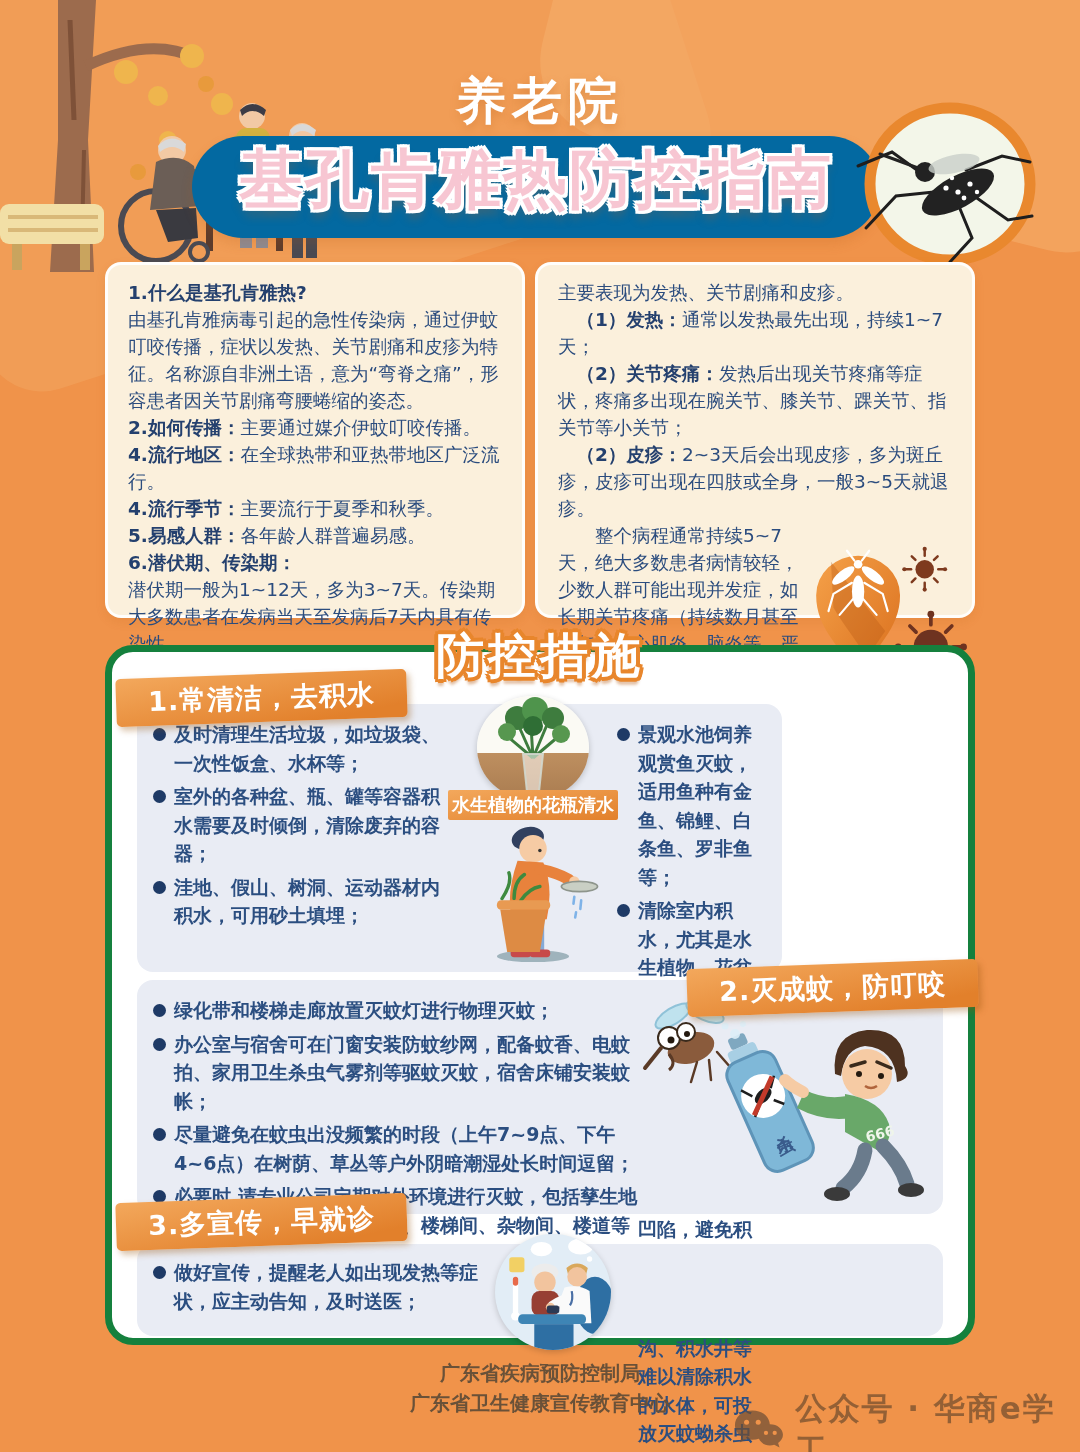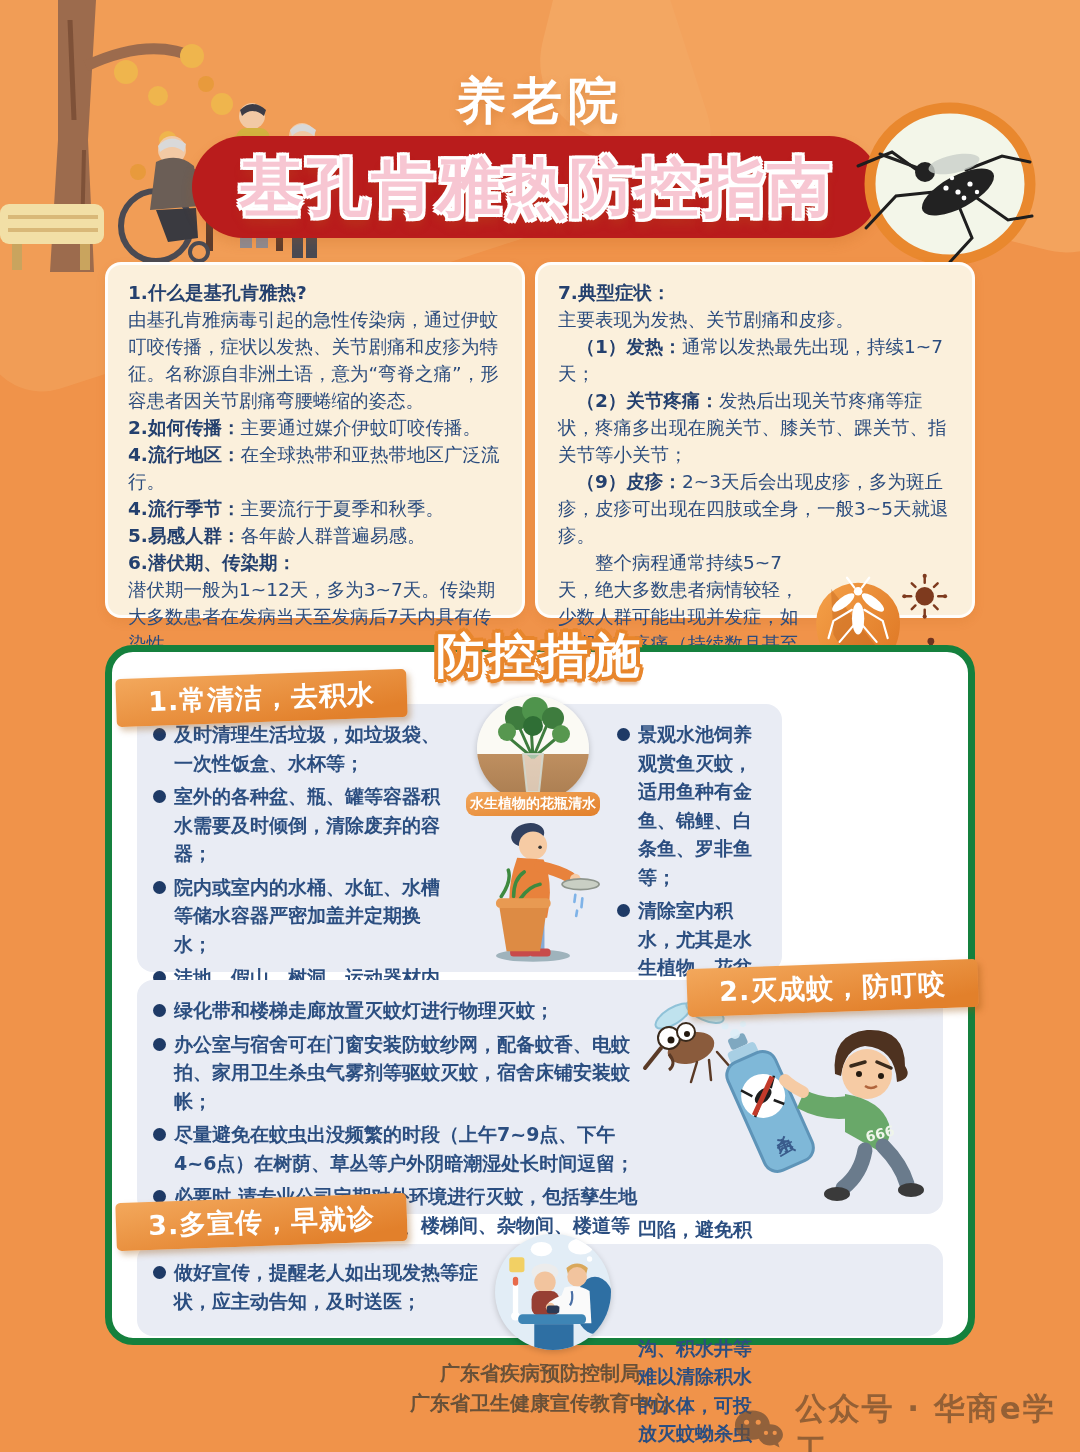--- a/index.html
+++ b/index.html
@@ -10,21 +10,21 @@
   
   .deco{position:absolute;pointer-events:none}
   .deco-wash1{left:-80px;top:-120px;width:760px;height:420px;background:#F3A660;opacity:.55;transform:rotate(-18deg);border-radius:60px}
   .deco-wash2{left:560px;top:-180px;width:620px;height:380px;background:#F5AE6B;opacity:.6;transform:rotate(14deg);border-radius:80px}
   .deco-circle{left:940px;top:226px;width:26px;height:26px;border-radius:50%;background:#E8872C;opacity:.9}
 
   .kicker{position:absolute;top:68px;left:0;right:0;text-align:center;
     font-size:50px;font-weight:900;color:#FFFFFF;letter-spacing:6px;
     text-shadow:0 4px 8px rgba(190,100,30,.35)}
   .title-blob{position:absolute;top:136px;left:192px;width:688px;height:102px;
-    background:#b91c1c;border-radius:52px;display:flex;align-items:center;justify-content:center;
+    background:#0369a1;border-radius:52px;display:flex;justify-content:center;
     box-shadow:0 6px 12px rgba(180,90,20,.18)}
   .title-text{font-size:64px;font-weight:900;color:#F7C6D2;letter-spacing:2px;white-space:nowrap;
     text-shadow:-3px -3px 0 #fff,3px -3px 0 #fff,-3px 3px 0 #fff,3px 3px 0 #fff,
       -3px 0 0 #fff,3px 0 0 #fff,0 -3px 0 #fff,0 3px 0 #fff,0 8px 10px rgba(186,94,26,.35)}
 
   .elderly-svg{position:absolute;left:0;top:0}
   .bench-svg{position:absolute;left:0;top:196px}
   .mosq-oval{position:absolute;left:862px;top:100px;overflow:visible}
 
   
@@ -64,21 +64,21 @@
   .blist li{display:flex;gap:8px;margin-bottom:5px;color:#2B4E80;font-size:19px;line-height:1.5;font-weight:600}
   .dot{flex:0 0 auto;width:13px;height:13px;border-radius:50%;background:#1E3A66;margin-top:8px}
 
   .col-l{width:296px}
   .col-r{flex:1}
   .mid{width:150px;position:relative;display:flex;flex-direction:column;align-items:center}
   .photo-circle{width:112px;height:112px;border-radius:50%;overflow:hidden;margin-top:-24px;
     background:linear-gradient(180deg,#FBFAF4 0%,#FBFAF4 55%,#BE8F60 55%,#A97C50 100%);
     box-shadow:0 2px 6px rgba(0,0,0,.2);position:relative;z-index:2}
   .photo-caption{margin-top:-10px;z-index:3;background:linear-gradient(170deg,#F3A85C,#E2802B);
-    color:#fff;font-size:14px;font-weight:700;padding:3px 4px;border-radius:9px;white-space:nowrap}
+    color:#fff;font-size:18px;font-weight:700;padding:3px 4px;border-radius:2px;white-space:nowrap}
   .pour-man{margin-top:-4px}
 
   .g2 .g2list{width:486px}
   .g2art{position:absolute;right:-6px;top:2px;width:310px;height:232px;overflow:visible}
 
   .col3l{width:330px}
   .col3r{flex:1}
   .doc-circle{flex:0 0 auto;width:116px;height:116px;border-radius:50%;overflow:hidden;background:#E2EDF6;
     margin-top:-24px;box-shadow:0 2px 6px rgba(0,0,0,.18)}
 
@@ -186,25 +186,24 @@
     <p>由基孔肯雅病毒引起的急性传染病，通过伊蚊叮咬传播，症状以发热、关节剧痛和皮疹为特征。名称源自非洲土语，意为“弯脊之痛”，形容患者因关节剧痛弯腰蜷缩的姿态。</p>
     <p><span class="bh">2.如何传播：</span><span>主要通过媒介伊蚊叮咬传播。</span></p>
     <p><span class="bh">4.流行地区：</span><span>在全球热带和亚热带地区广泛流行。</span></p>
     <p><span class="bh">4.流行季节：</span><span>主要流行于夏季和秋季。</span></p>
     <p><span class="bh">5.易感人群：</span><span>各年龄人群普遍易感。</span></p>
     <p><span class="bh">6.潜伏期、传染期：</span></p>
     <p>潜伏期一般为1~12天，多为3~7天。传染期大多数患者在发病当天至发病后7天内具有传染性。</p>
   </section>
 
   <section class="info-box info-right">
-    <p><span class="bh">7.典型症状：</span></p>
     <p>主要表现为发热、关节剧痛和皮疹。</p>
     <p class="ind"><span class="bh">（1）发热：</span><span>通常以发热最先出现，持续1~7天；</span></p>
     <p class="ind"><span class="bh">（2）关节疼痛：</span><span>发热后出现关节疼痛等症状，疼痛多出现在腕关节、膝关节、踝关节、指关节等小关节；</span></p>
-    <p class="ind"><span class="bh">（9）皮疹：</span><span>2~3天后会出现皮疹，多为斑丘疹，皮疹可出现在四肢或全身，一般3~5天就退疹。</span></p>
+    <p class="ind"><span class="bh">（2）皮疹：</span><span>2~3天后会出现皮疹，多为斑丘疹，皮疹可出现在四肢或全身，一般3~5天就退疹。</span></p>
     <div class="pin-float">
       <svg width="148" height="158" viewBox="0 0 240 256" style="overflow:visible">
         <defs>
           <linearGradient id="gpin" x1="0" y1="0" x2="1" y2="1">
             <stop offset="0" stop-color="#F5A149"></stop>
               <stop offset="1" stop-color="#D96E1C"></stop>
           </linearGradient>
         </defs>
         <path d="M78 250 C50 192 10 168 10 112 A68 64 0 1 1 146 112 C146 168 106 192 78 250 Z" fill="url(#gpin)"></path>
         <path d="M34 58 L122 170 L92 214 C76 186 54 160 38 132 Z" fill="#B85A14" opacity=".35"></path>
@@ -263,24 +262,20 @@
     </div>
     <div class="gbox g1">
       <ul class="blist col-l">
         <li>
             <span class="dot"></span>
             <span>及时清理生活垃圾，如垃圾袋、一次性饭盒、水杯等；</span>
           </li>
         <li>
             <span class="dot"></span>
             <span>室外的各种盆、瓶、罐等容器积水需要及时倾倒，清除废弃的容器；</span>
-          </li>
-        <li>
-            <span class="dot"></span>
-            <span>院内或室内的水桶、水缸、水槽等储水容器严密加盖并定期换水；</span>
           </li>
         <li>
             <span class="dot"></span>
             <span>洼地、假山、树洞、运动器材内积水，可用砂土填埋；</span>
           </li>
       </ul>
       <div class="mid">
         <div class="photo-circle">
           <svg width="112" height="112" viewBox="0 0 112 112">
             <g>

